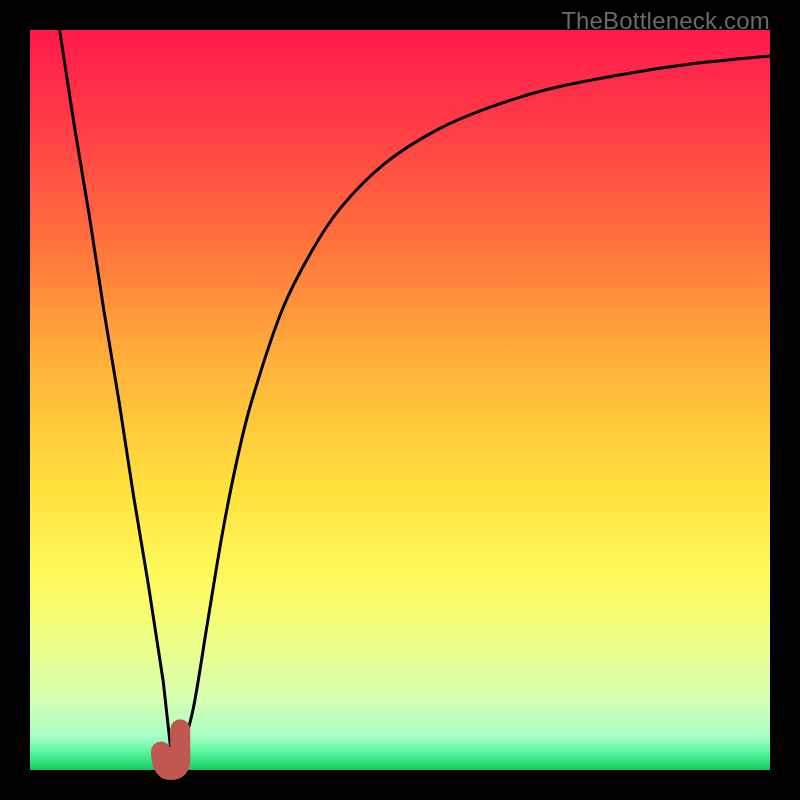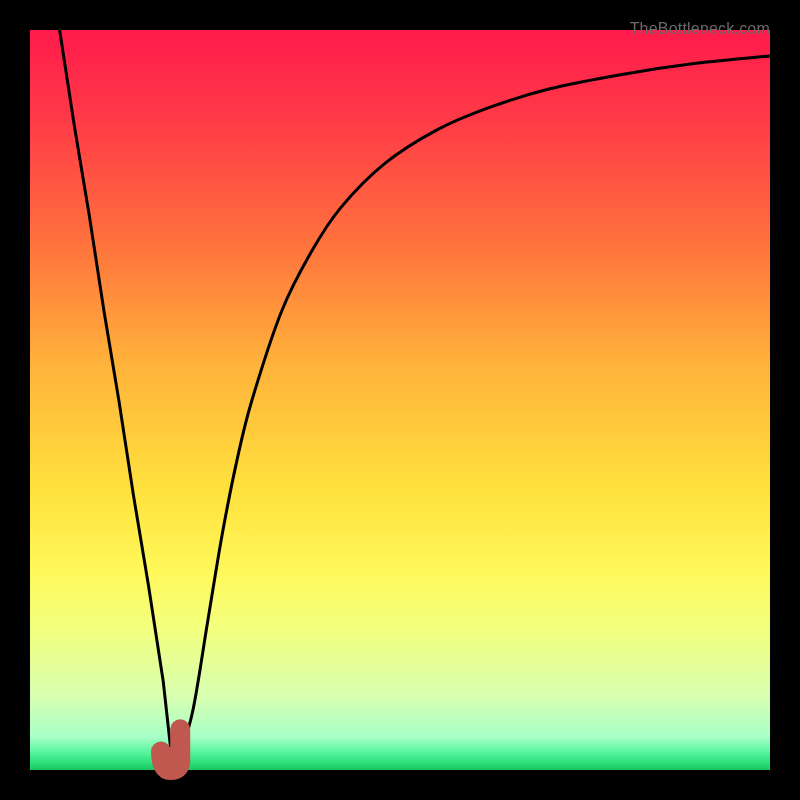--- a/index.html
+++ b/index.html
@@ -32,24 +32,24 @@
   }
   svg.curve {
     position: absolute;
     inset: 0;
     width: 740px;
     height: 740px;
     overflow: visible;
   }
   .watermark {
     position: absolute;
-    top: 20px;
+    top: 7px;
     right: 30px;
     color: #6a6a6a;
-    font-size: 16px;
+    font-size: 24px;
     font-weight: 500;
     letter-spacing: 0.2px;
     user-select: none;
   }
 </style>
 </head>
 <body>
 
 <div class="frame">
   <div class="plot">

